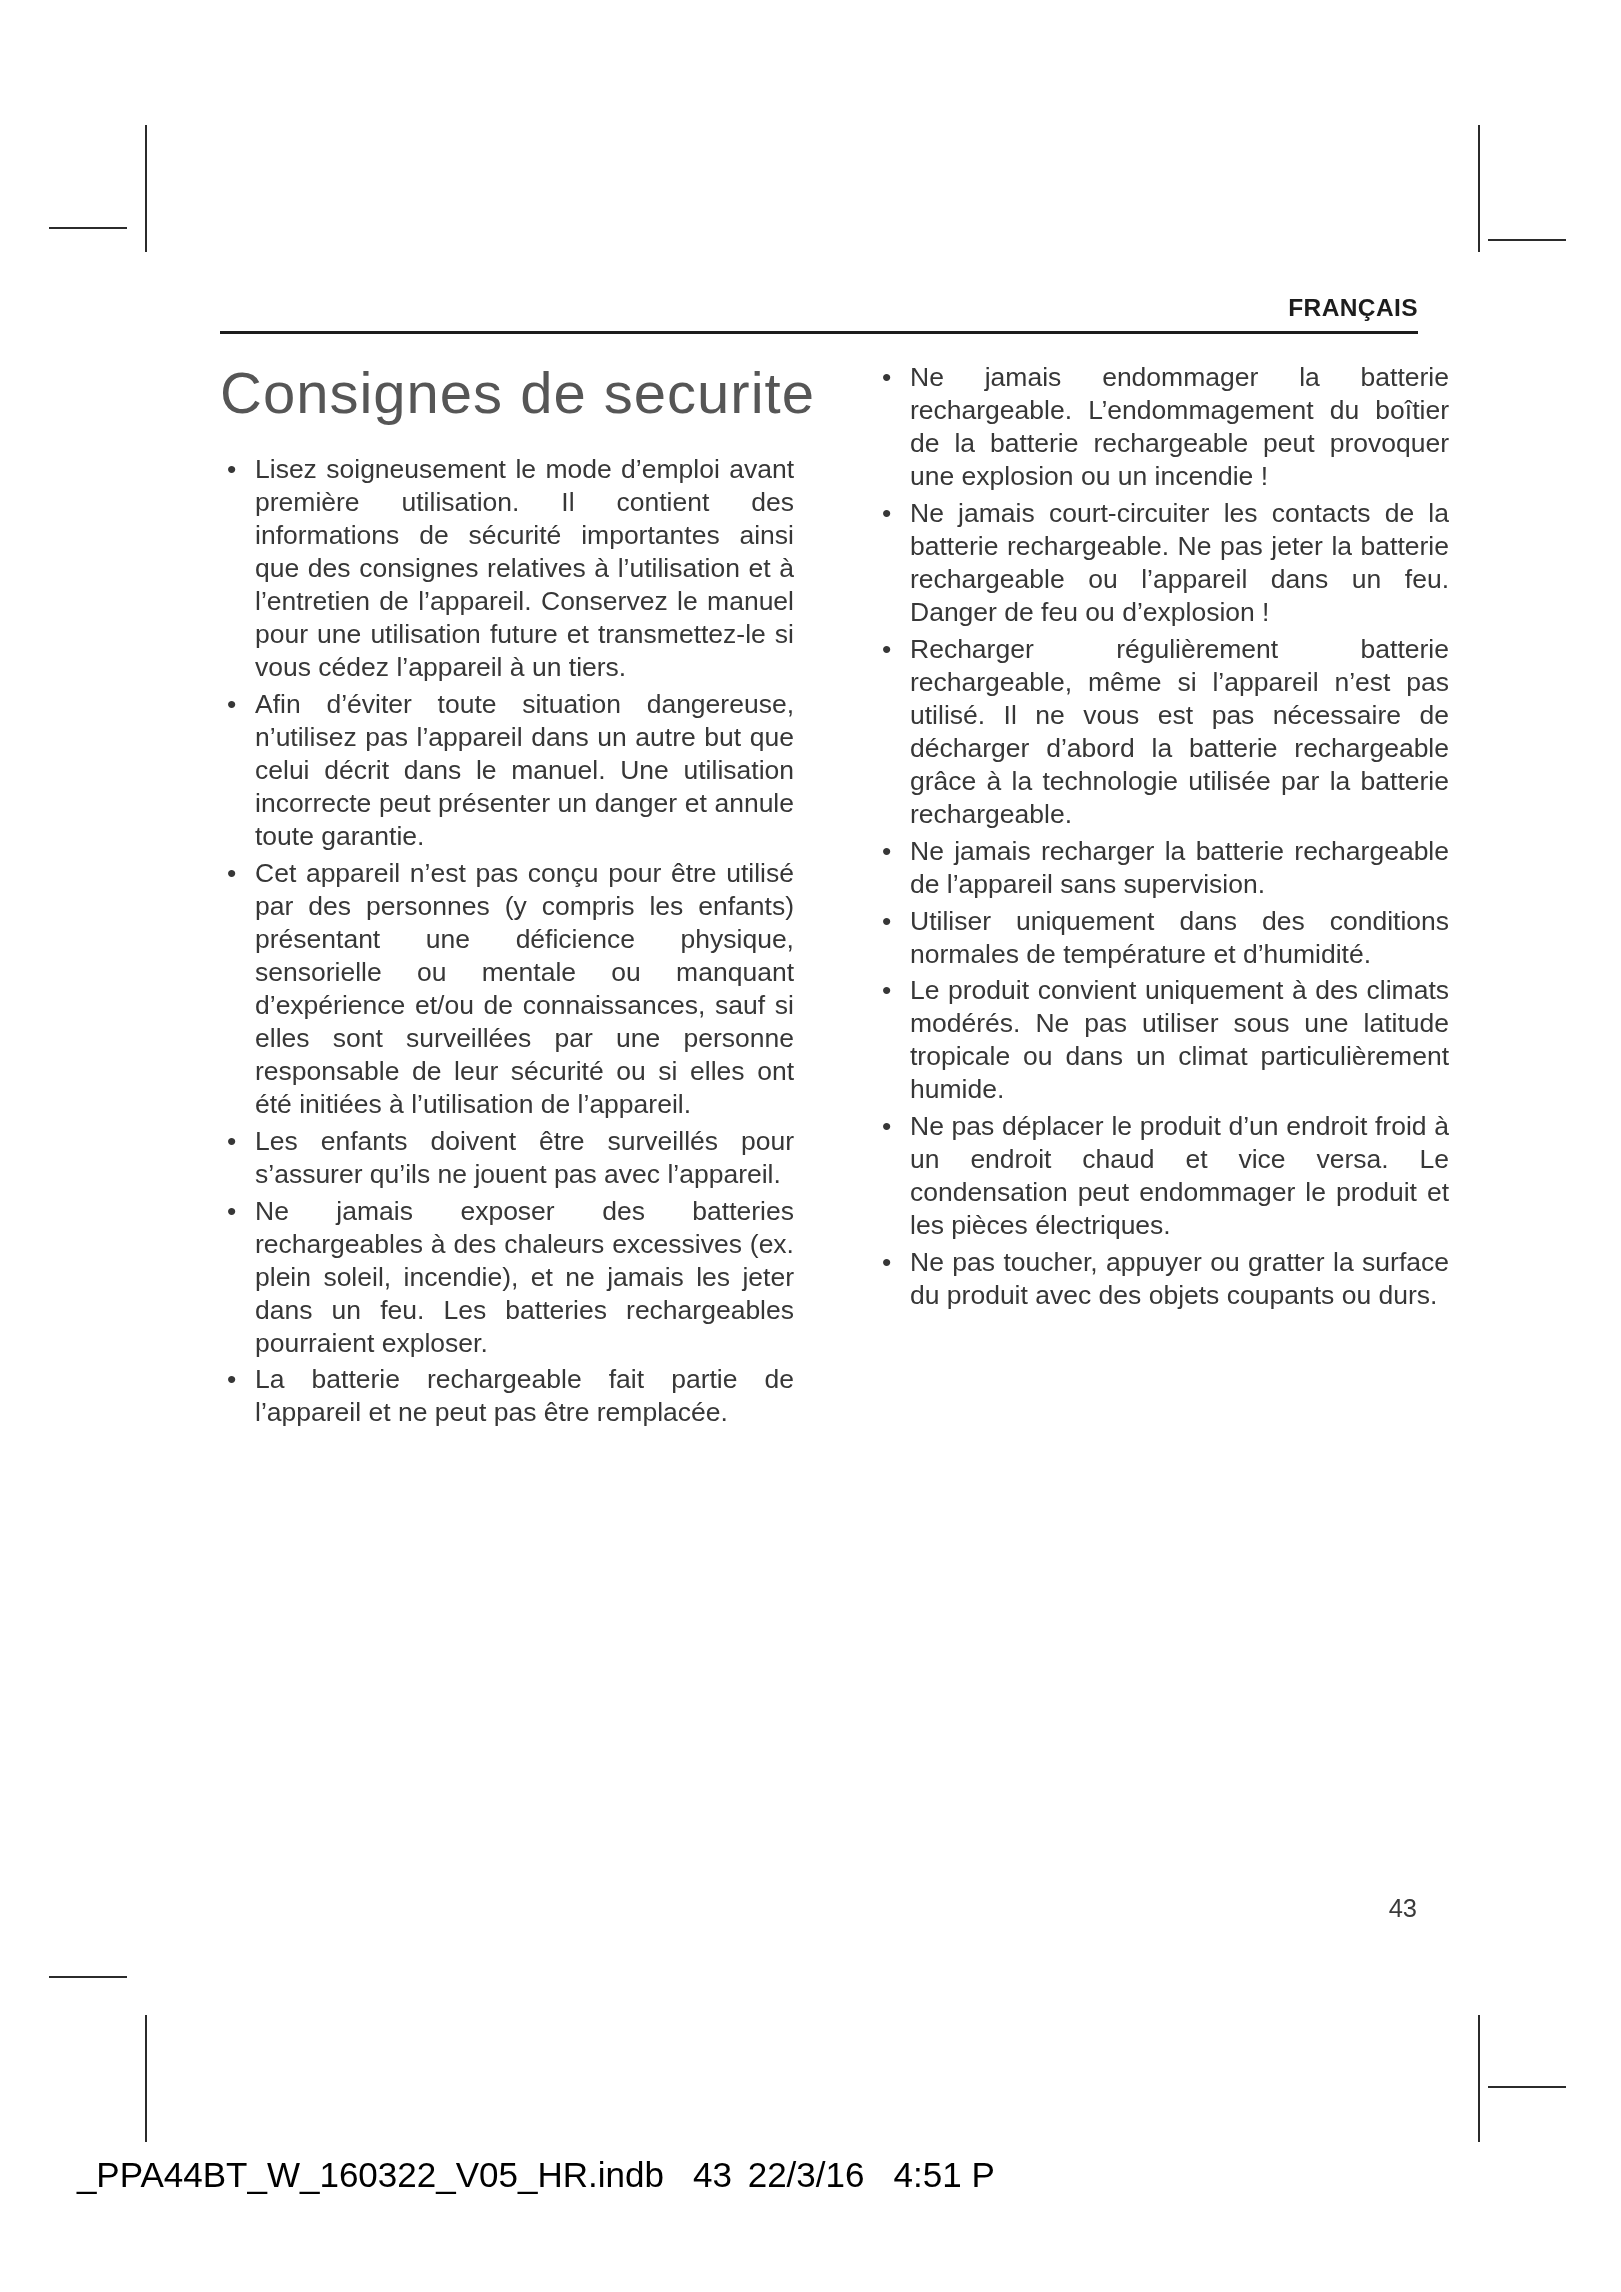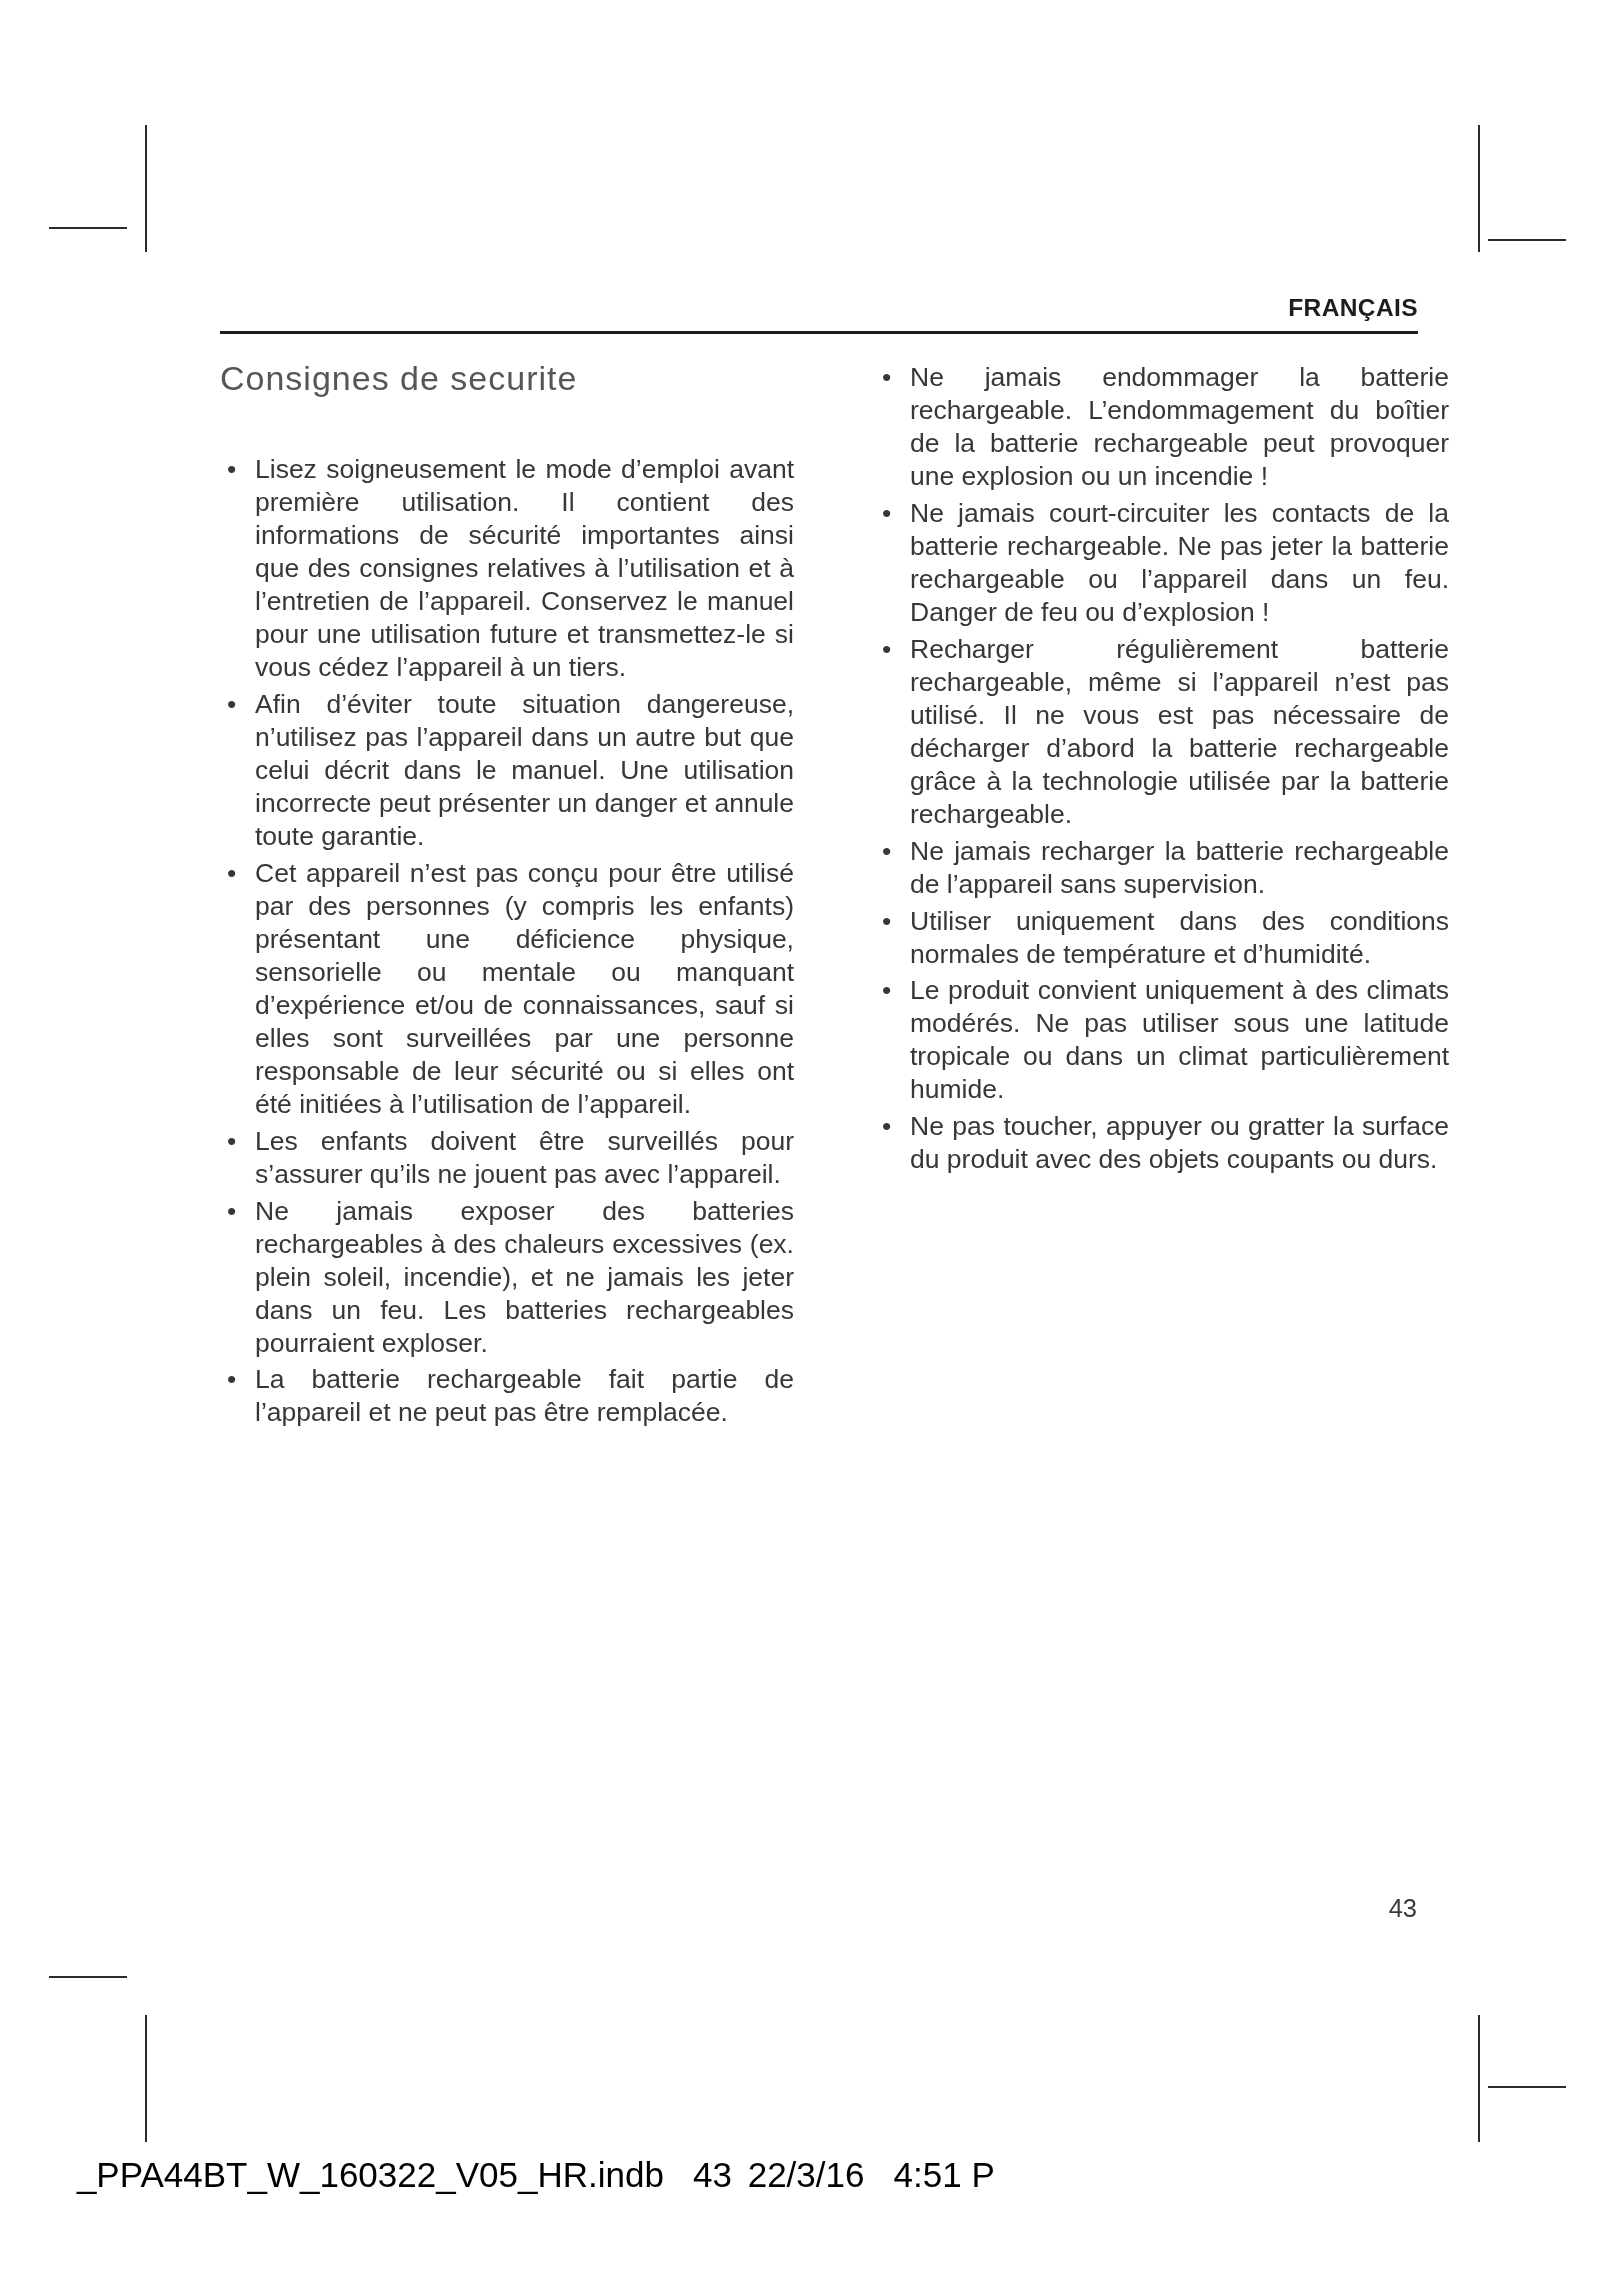--- a/index.html
+++ b/index.html
@@ -43,21 +43,21 @@
   .header-rule {
     height: 2.9px;
     background: #1d1d1d;
     margin-top: 8.8px;
   }
 
   .page-title {
     position: absolute;
     left: 220px;
     top: 359px;
-    font-size: 34px;
+    font-size: 58px;
     font-weight: 400;
     letter-spacing: 1px;
     color: #565656;
   }
 
   ul.col {
     position: absolute;
     width: 574px;
     list-style: none;
     font-size: 26.5px;
@@ -128,20 +128,21 @@
     <li>La batterie rechargeable fait partie de l’appareil et ne peut pas être remplacée.</li>
   </ul>
 
   <ul class="col col-right">
     <li>Ne jamais endommager la batterie rechargeable. L’endommagement du boîtier de la batterie rechargeable peut provoquer une explosion ou un incendie !</li>
     <li>Ne jamais court-circuiter les contacts de la batterie rechargeable. Ne pas jeter la batterie rechargeable ou l’appareil dans un feu. Danger de feu ou d’explosion !</li>
     <li>Recharger régulièrement batterie rechargeable, même si l’appareil n’est pas utilisé. Il ne vous est pas nécessaire de décharger d’abord la batterie rechargeable grâce à la technologie utilisée par la batterie rechargeable.</li>
     <li>Ne jamais recharger la batterie rechargeable de l’appareil sans supervision.</li>
     <li>Utiliser uniquement dans des conditions normales de température et d’humidité.</li>
     <li>Le produit convient uniquement à des climats modérés. Ne pas utiliser sous une latitude tropicale ou dans un climat particulièrement humide.</li>
+    <li>Ne pas déplacer le produit d’un endroit froid à un endroit chaud et vice versa. Le condensation peut endommager le produit et les pièces électriques.</li>
     <li>Ne pas toucher, appuyer ou gratter la surface du produit avec des objets coupants ou durs.</li>
   </ul>
 
   <div class="page-number">43</div>
 
   <div class="print-footer">
     <span class="footer-left">_PPA44BT_W_160322_V05_HR.indb   43</span><span class="footer-right">22/3/16   4:51 P</span>
   </div>
 
 </div>

